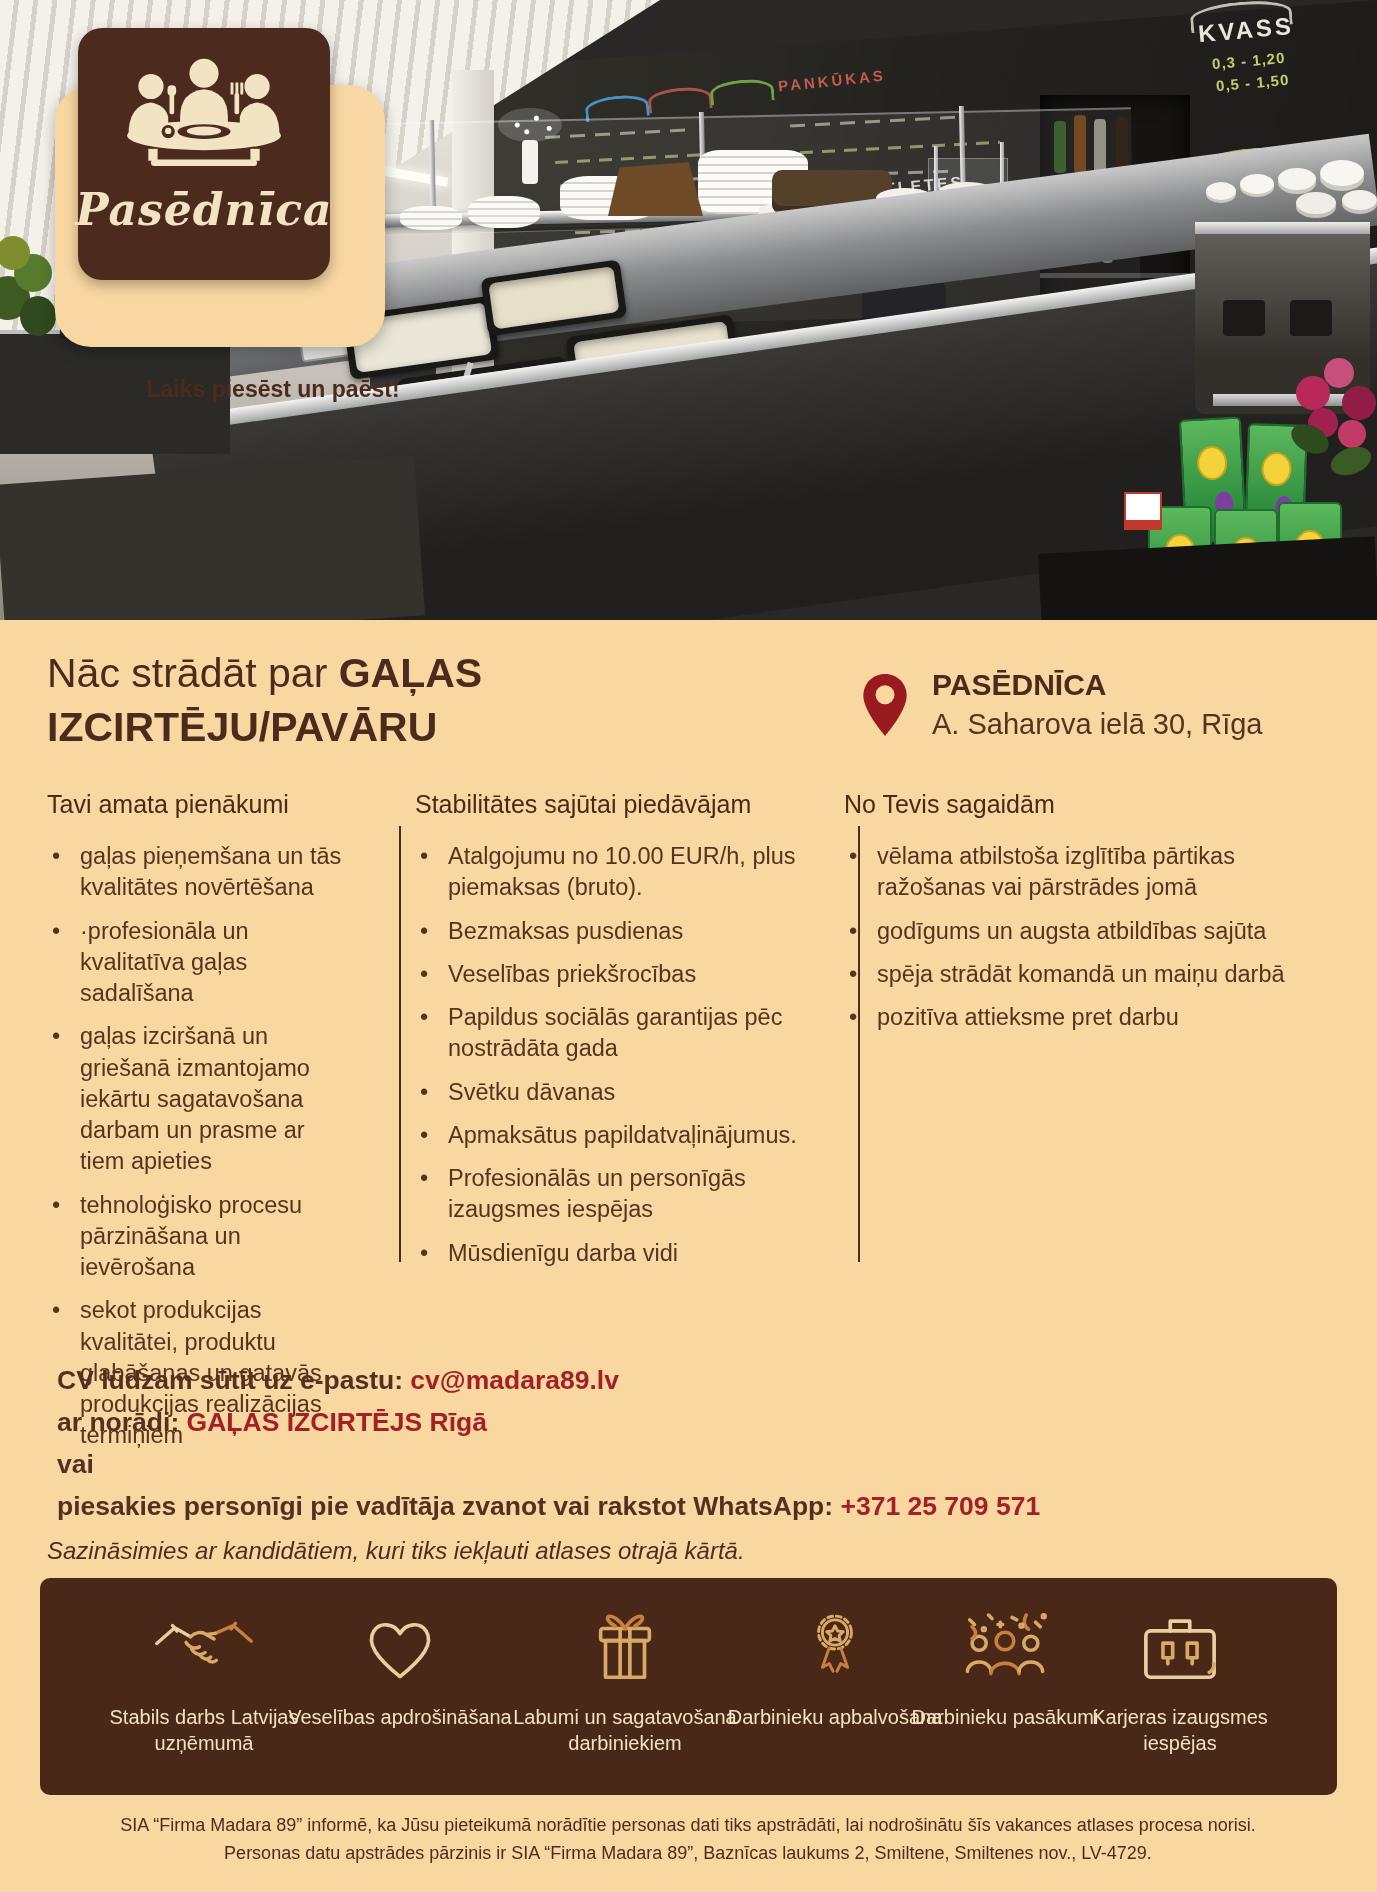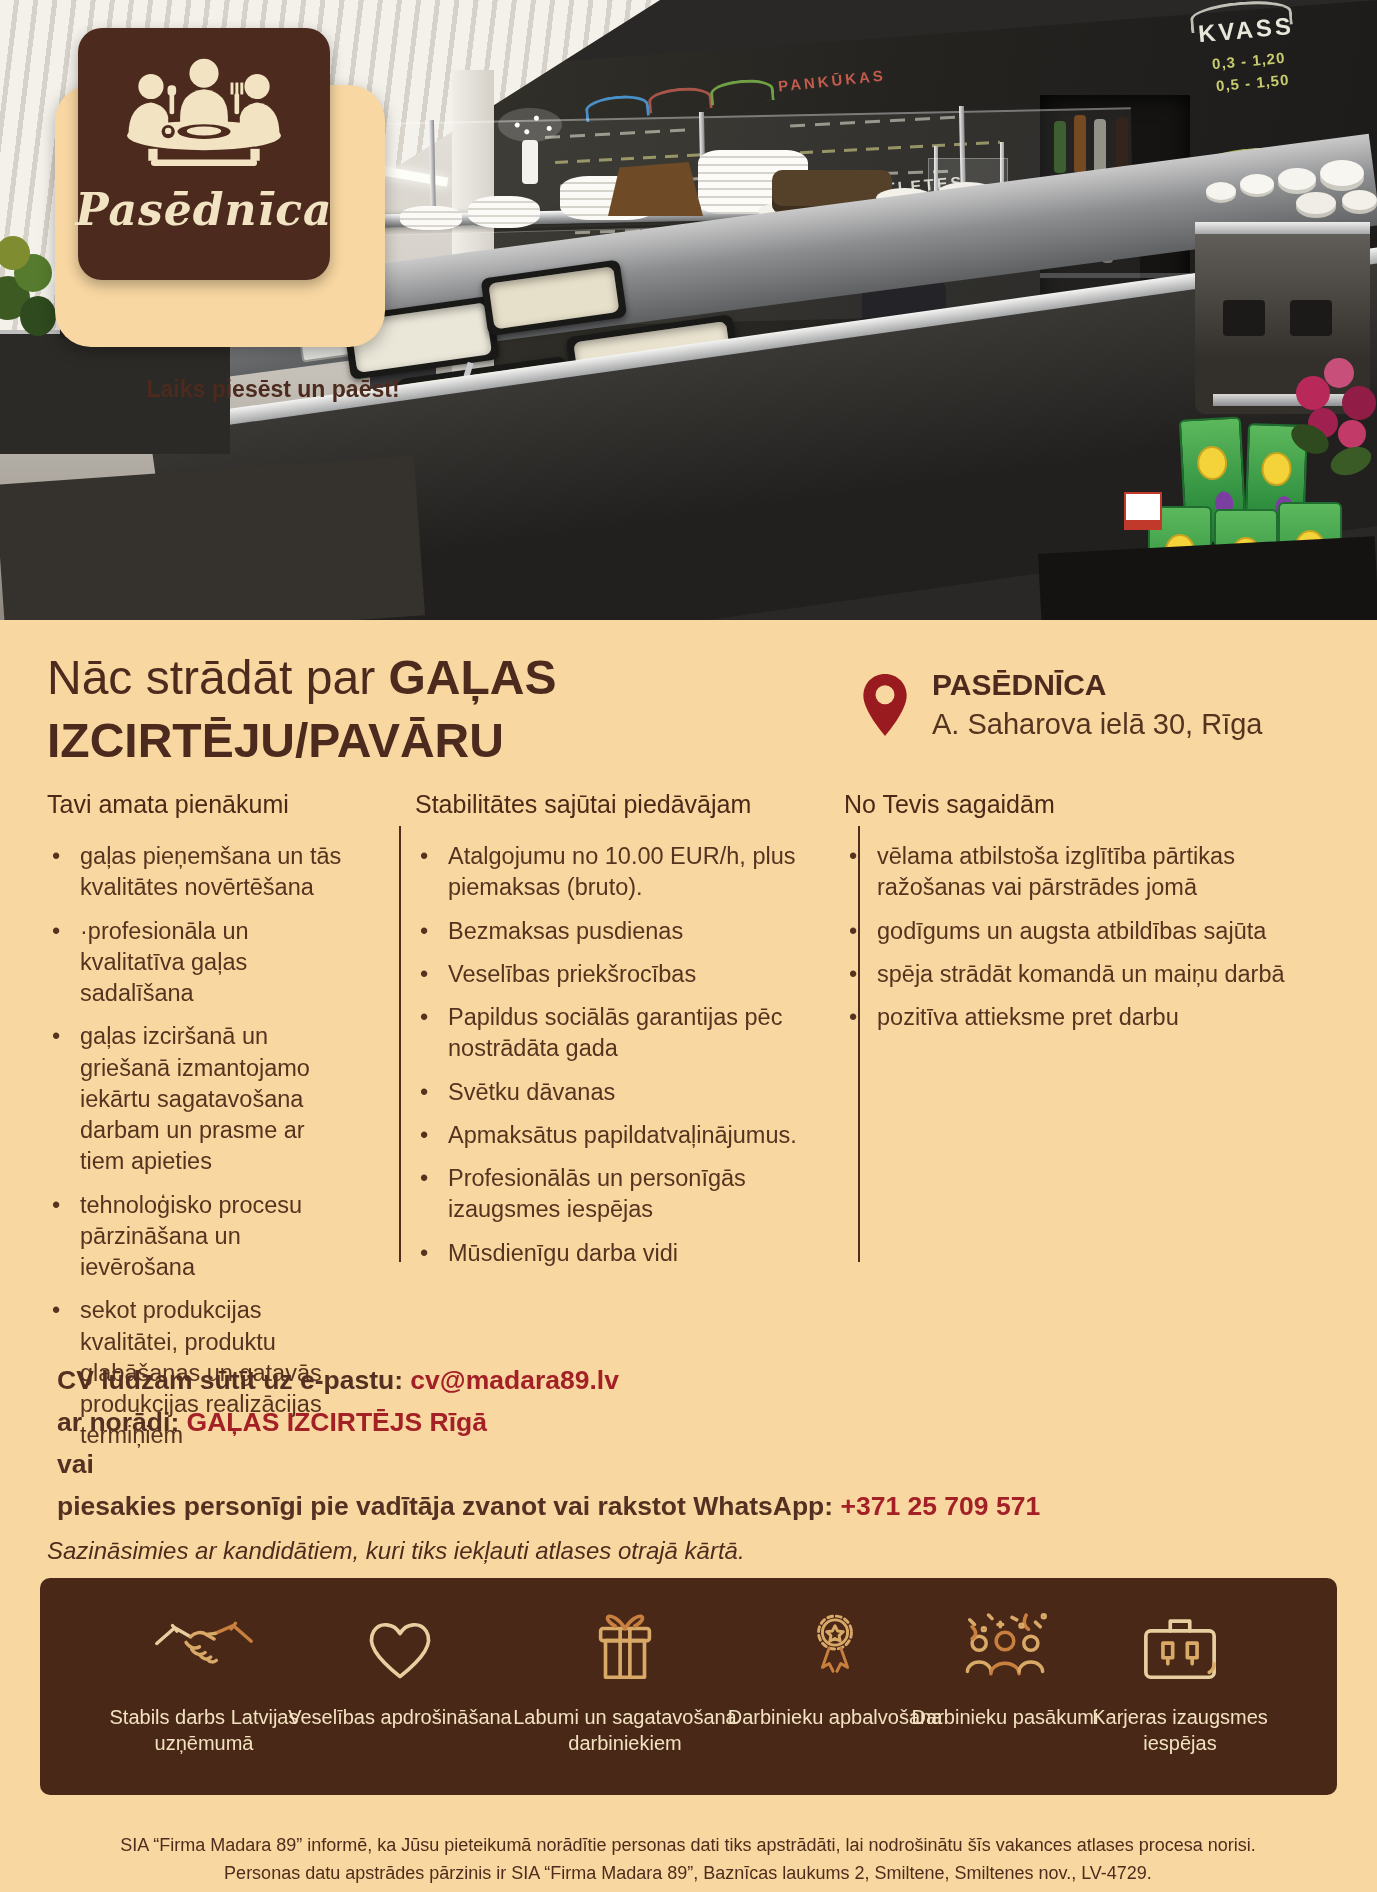--- a/index.html
+++ b/index.html
@@ -20,21 +20,21 @@
   .petal{border-radius:50%;}
 
   
   .logo-card{position:absolute;left:55px;top:85px;width:330px;height:262px;background:#F8D7A2;border-radius:36px;box-shadow:0 5px 16px rgba(0,0,0,.28);}
   .logo-box{position:absolute;left:78px;top:28px;width:252px;height:252px;background:#4C2A1D;border-radius:24px;box-shadow:0 5px 14px rgba(0,0,0,.3);
             display:flex;flex-direction:column;align-items:center;justify-content:flex-start;padding-top:28px;box-sizing:border-box;}
   .brand{font-family:"DejaVu Serif",serif;font-style:italic;font-weight:bold;font-size:44px;color:#F2E4C3;margin-top:6px;letter-spacing:1px;}
   .tagline{position:absolute;left:58px;top:291px;width:320px;text-align:center;font-size:23px;font-weight:bold;color:#4C2A1D;}
 
   
-  .headline{position:absolute;left:47px;top:646px;width:645px;font-size:48px;line-height:1.32;color:#4C2A1E;}
+  .headline{position:absolute;left:47px;top:646px;width:645px;font-size:41px;line-height:1.32;color:#4C2A1E;}
   .headline .b{font-weight:bold;}
   .loc{position:absolute;left:860px;top:668px;display:flex;gap:22px;}
   .loc-name{font-size:30px;font-weight:bold;color:#4C2A1E;}
   .loc-addr{font-size:29px;color:#54331F;margin-top:6px;}
 
   
   .colti{font-size:25px;font-weight:normal;color:#4C2817;margin:0 0 22px 0;}
   .col{position:absolute;top:790px;}
   .col ul{list-style:none;margin:0;padding:0;}
   .col li{position:relative;padding-left:33px;margin-bottom:12px;font-size:23.5px;line-height:1.33;color:#56331F;}
@@ -50,21 +50,21 @@
   
   .bar{position:absolute;left:40px;top:1578px;width:1297px;height:217px;background:#4A2817;border-radius:10px;}
   .bcell{position:absolute;top:22px;width:240px;display:flex;flex-direction:column;align-items:center;}
   .bicon-wrap{height:96px;display:flex;align-items:center;justify-content:center;}
   .blabel{font-size:20px;color:#F2E2C1;text-align:center;line-height:1.32;margin-top:8px;}
   .oline{fill:none;stroke:#D9A967;stroke-width:3;stroke-linecap:round;stroke-linejoin:round;}
   .oline2{fill:none;stroke:#C9803F;stroke-width:3;stroke-linecap:round;stroke-linejoin:round;}
   .oline3{fill:none;stroke:#E8CFA0;stroke-width:3;stroke-linecap:round;stroke-linejoin:round;}
 
   
-  .footer{position:absolute;left:88px;top:1812px;width:1200px;text-align:center;font-size:18px;line-height:1.55;color:#4E2C1D;margin-top:20px;}
+  .footer{position:absolute;left:88px;top:1812px;width:1200px;text-align:center;font-size:18px;line-height:1.55;color:#4E2C1D;}
 </style>
 </head>
 <body>
 
 <div class="poster">
 
   <div id="photo">
 
     <div style="left:0;top:0;width:560px;height:620px;background:linear-gradient(180deg,#ECE9E3 0%,#CDC8BF 55%,#8E8880 100%);"></div>
 

